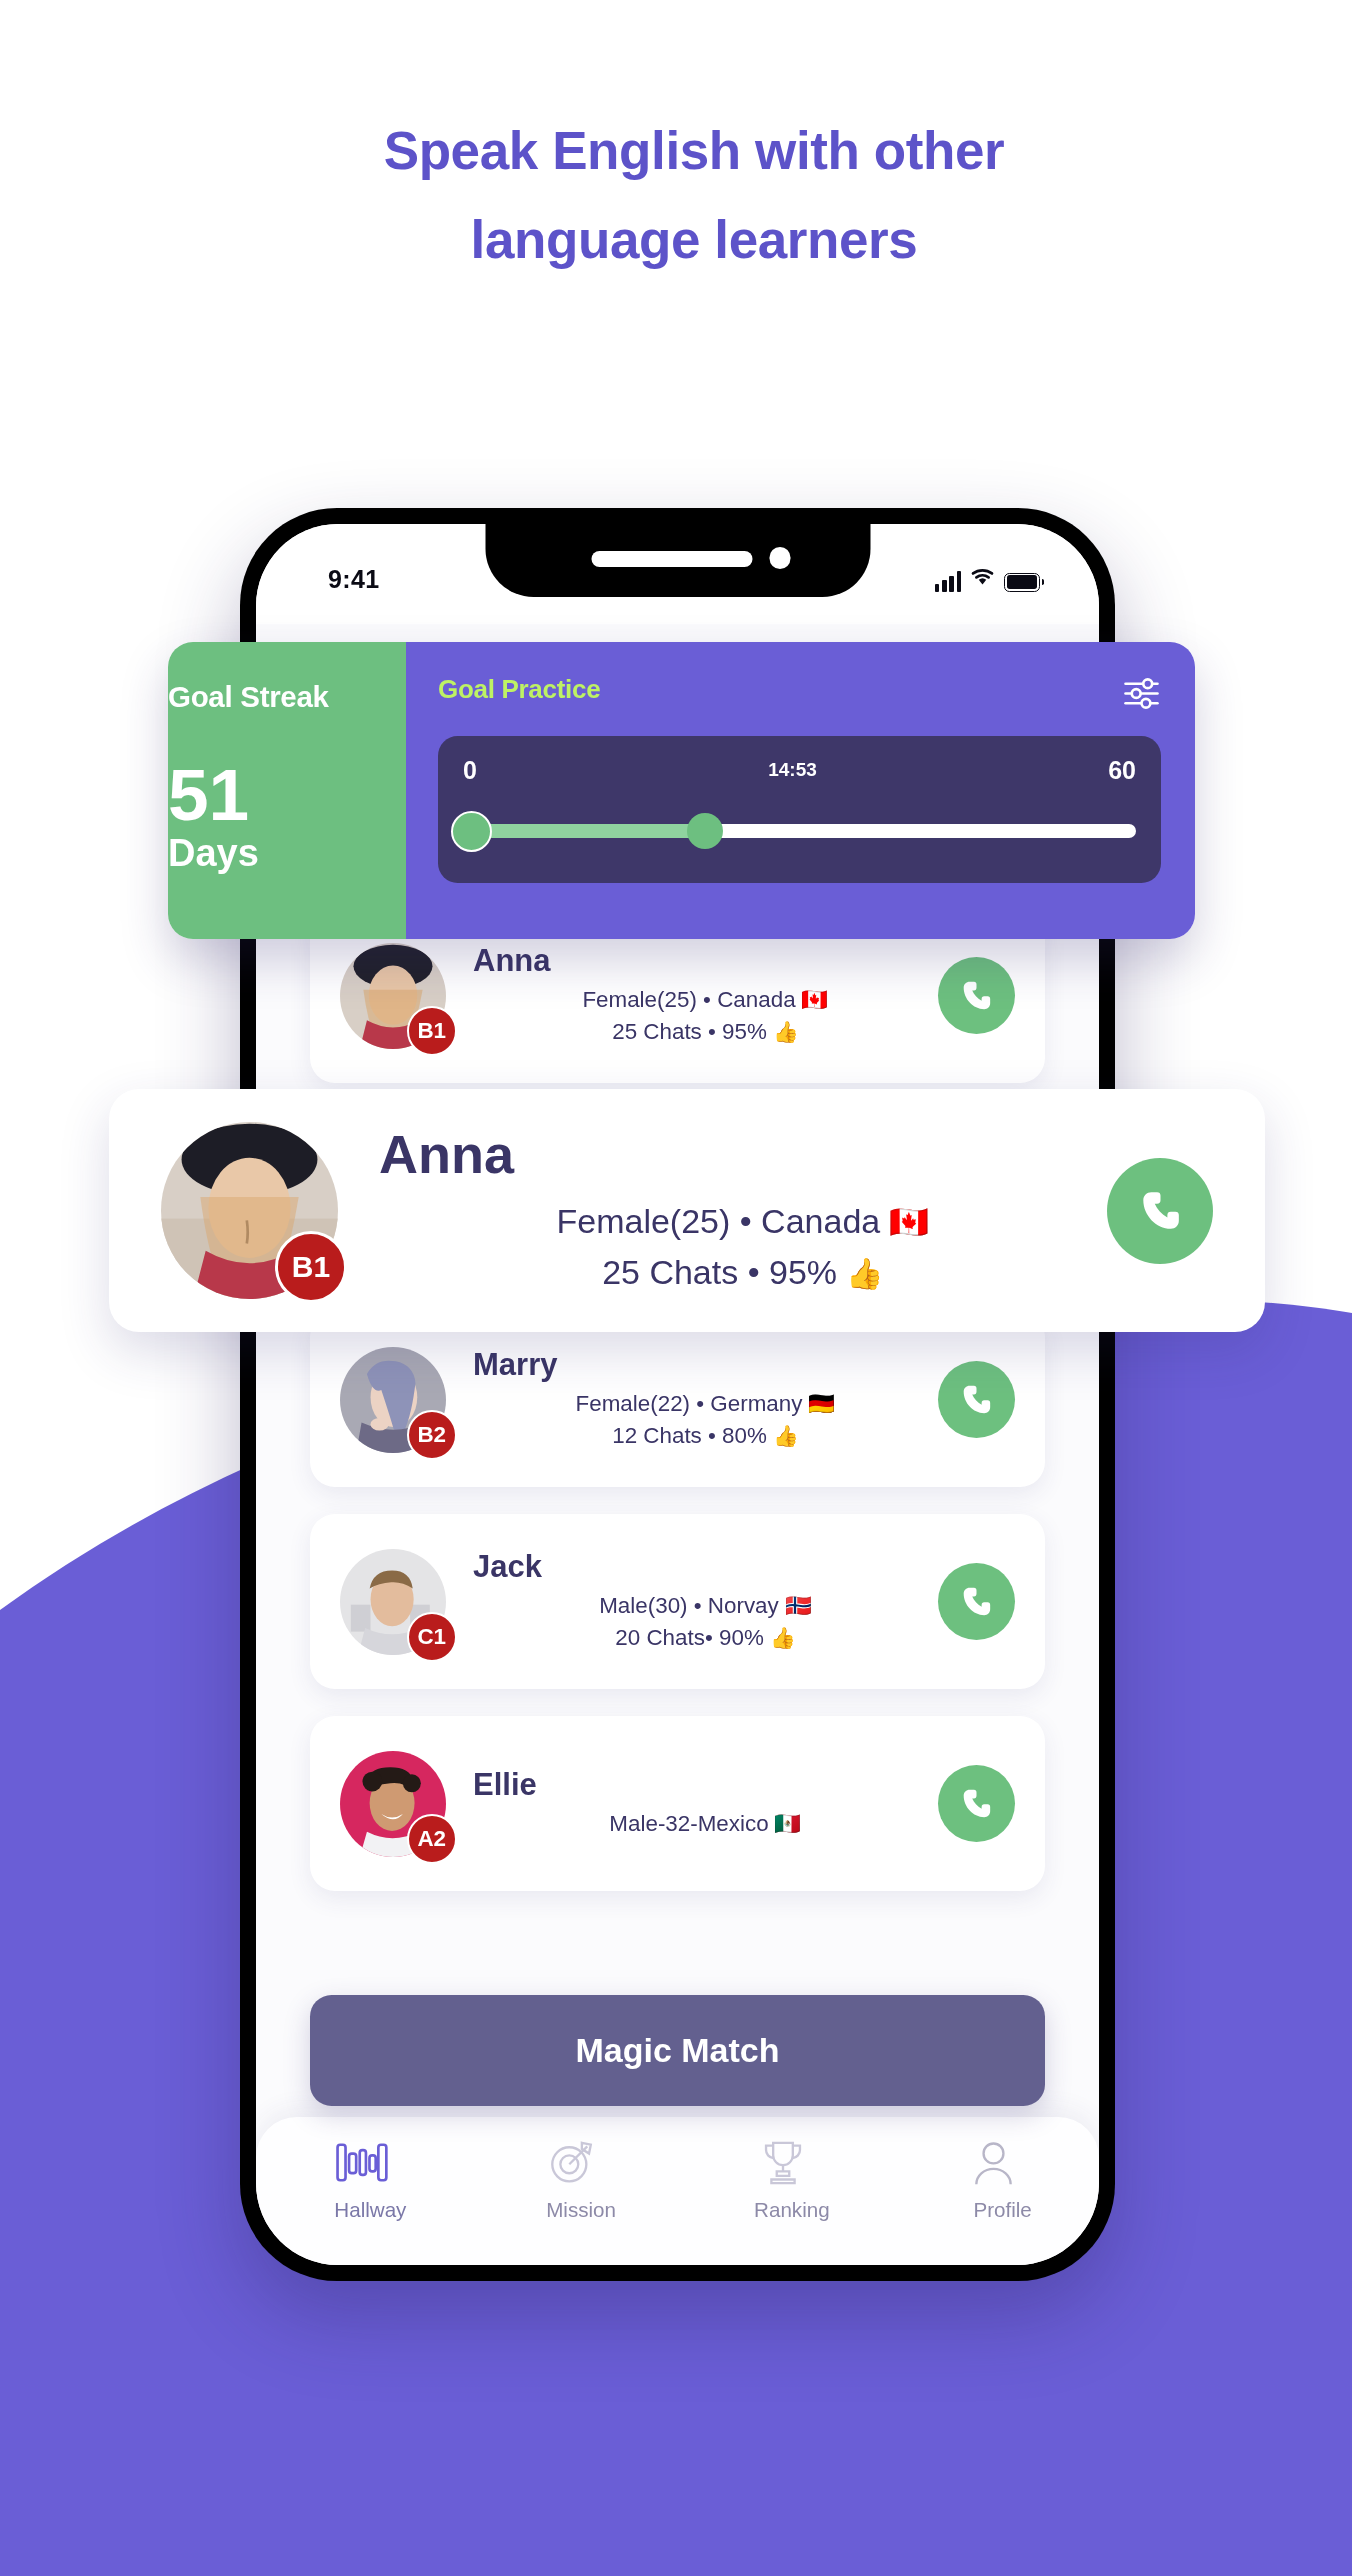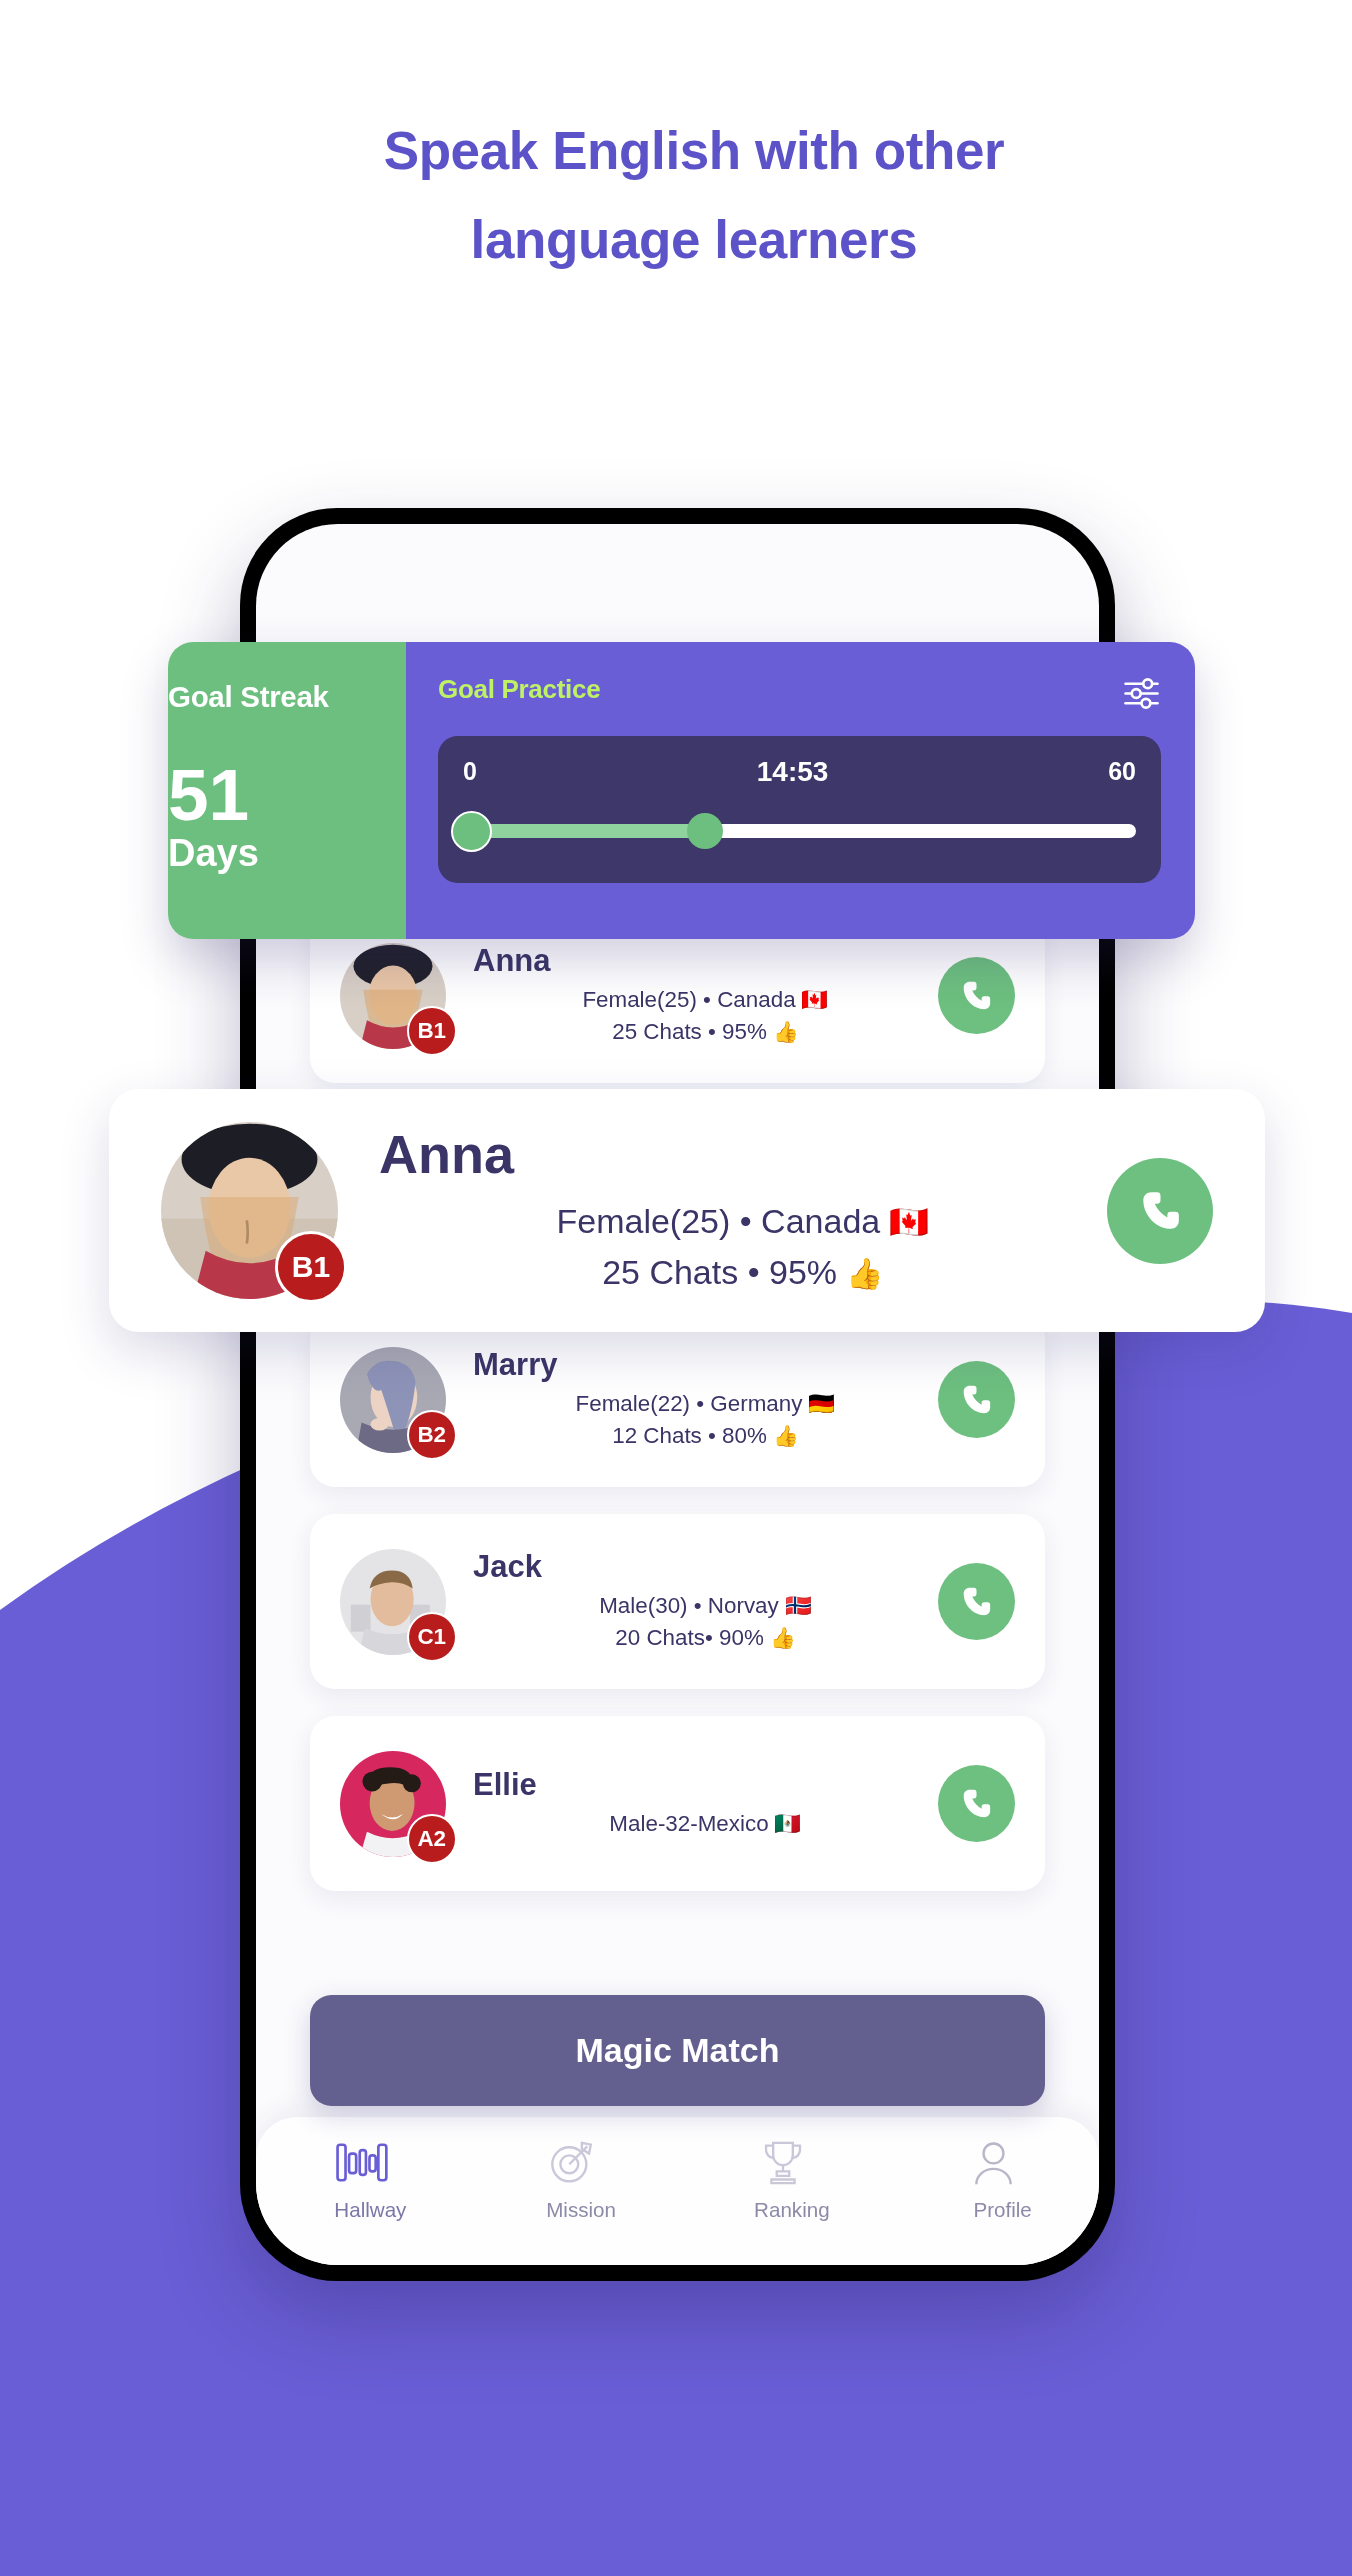--- a/index.html
+++ b/index.html
@@ -297,21 +297,21 @@
     padding: 19.7px 25px 0 25px;
     position: relative;
   }
   #gp-scale {
     display: flex;
     align-items: center;
     justify-content: space-between;
     color: #ffffff;
   }
   #gp-min { font-size: 25px; font-weight: bold; }
-  #gp-current { font-size: 28px; font-weight: 600; }
+  #gp-current { font-size: 19px; font-weight: 600; }
   #gp-max { font-size: 25px; font-weight: bold; }
   #gp-track {
     position: absolute;
     left: 25px; right: 25px;
     top: 88px;
     height: 14.3px;
     background: #ffffff;
     border-radius: 9px;
   }
   #gp-fill {
@@ -385,20 +385,45 @@
 </svg>
 
 <div id="headline">
   <span class="line">Speak English with other</span>
   <span class="line">language learners</span>
 </div>
 
 <div id="phone-frame">
   <div id="phone-screen">
 
+    <div id="status-bar">
+      <div id="notch">
+        <div id="notch-speaker"></div>
+        <div id="notch-camera"></div>
+      </div>
+      <div id="status-time">9:41</div>
+      <div id="status-right">
+        <span class="sig-bars">
+          <i></i>
+            <i></i>
+            <i></i>
+            <i></i>
+        </span>
+        <span>
+          <svg width="25" height="21.5" viewBox="0 0 28 24">
+            <path d="M14 19.5 l4.2-5.2 a6.6 6.6 0 0 0-8.4 0 Z" fill="#0b0b15"></path>
+            <path d="M3.4 7.2 A17.5 17.5 0 0 1 24.6 7.2" stroke="#0b0b15" stroke-width="3.1" fill="none" stroke-linecap="round"></path>
+            <path d="M7.2 11.6 A11.4 11.4 0 0 1 20.8 11.6" stroke="#0b0b15" stroke-width="3.1" fill="none" stroke-linecap="round"></path>
+          </svg>
+        </span>
+        <span class="batt">
+            <i></i>
+          </span>
+      </div>
+    </div>
 
     <div id="user-list">
 
       <div class="user-row">
         <div class="avatar-wrap">
           <div class="avatar">
             <svg viewBox="0 0 118 118">
               <rect width="118" height="118" fill="#d8cfc6"></rect>
               <ellipse cx="59" cy="26" rx="44" ry="24" fill="#20202a"></ellipse>
               <ellipse cx="59" cy="58" rx="27" ry="33" fill="#e8c6a6"></ellipse>

